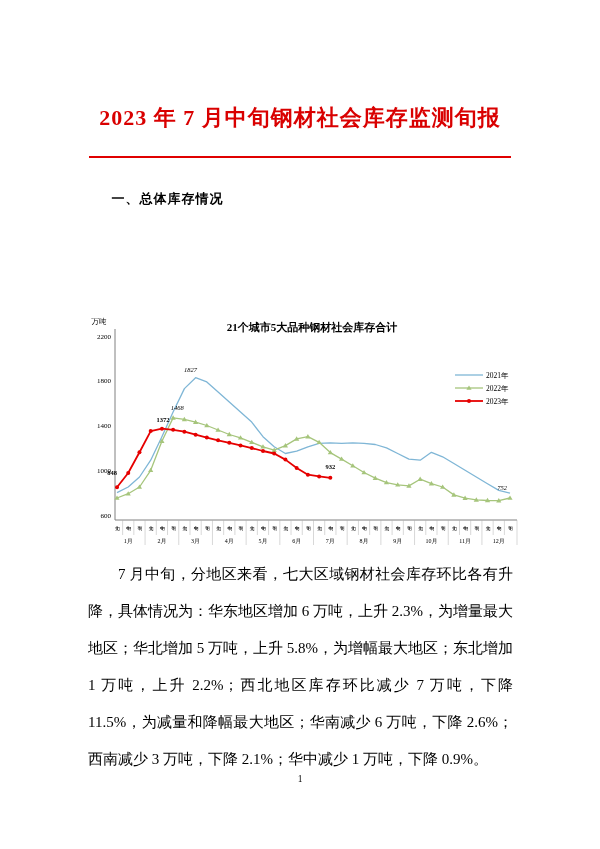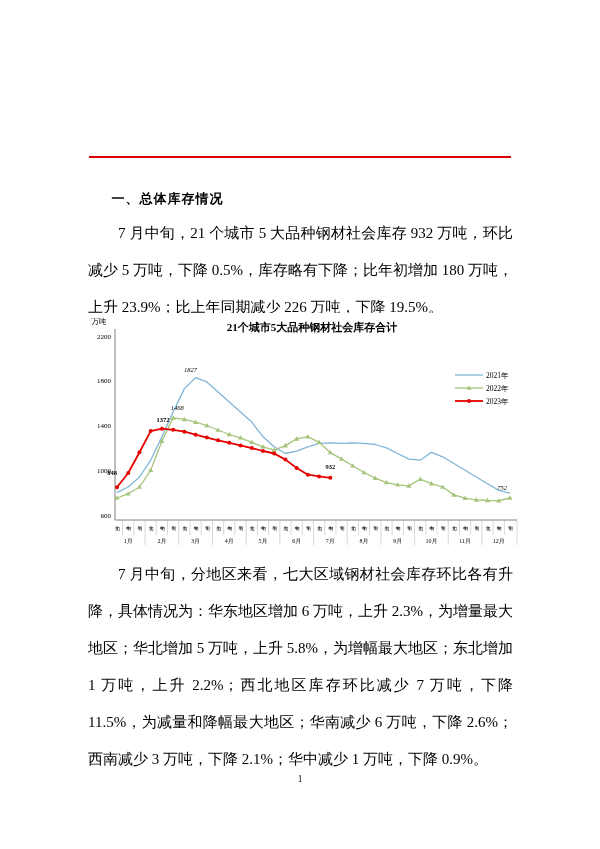--- a/index.html
+++ b/index.html
@@ -44,26 +44,26 @@
   .page-num{
     position:absolute;top:774px;left:0;width:600px;
     text-align:center;font-size:9.5px;
   }
 </style>
 </head>
 <body>
 
 <div class="page">
 
+  <h1 class="doc-title">2023 年 7 月中旬钢材社会库存监测旬报</h1>
 
   <div class="title-rule"></div>
 
   <h2 class="sec-heading">一、总体库存情况</h2>
 
-  <p class="body-par par1">7 月中旬，21 个城市 5 大品种钢材社会库存 932 万吨，环比减少 5 万吨，下降 0.5%，库存略有下降；比年初增加 180 万吨，上升 23.9%；比上年同期减少 226 万吨，下降 19.5%。</p>
 
   <div class="chart-wrap">
     <svg id="chart-svg" width="455" height="243" viewBox="0 0 455 243" xmlns="http://www.w3.org/2000/svg">
         <text x="227" y="18" font-size="11" font-weight="bold" text-anchor="middle" font-family="&quot;Liberation Serif&quot;,&quot;DejaVu Serif&quot;,serif">21个城市5大品种钢材社会库存合计</text>
         <text x="14" y="11" font-size="7.5" text-anchor="middle" font-family="&quot;Liberation Serif&quot;,&quot;DejaVu Serif&quot;,serif">万吨</text>
         <line x1="30" y1="16" x2="30" y2="207" stroke="#808080" stroke-width="1"></line>
         <line x1="30" y1="207" x2="432" y2="207" stroke="#808080" stroke-width="1"></line>
         <text x="26" y="204.5" font-size="7" text-anchor="end" font-family="&quot;Liberation Serif&quot;,&quot;DejaVu Serif&quot;,serif">600</text>
         <text x="26" y="159.75" font-size="7" text-anchor="end" font-family="&quot;Liberation Serif&quot;,&quot;DejaVu Serif&quot;,serif">1000</text>
         <text x="26" y="115" font-size="7" text-anchor="end" font-family="&quot;Liberation Serif&quot;,&quot;DejaVu Serif&quot;,serif">1400</text>

